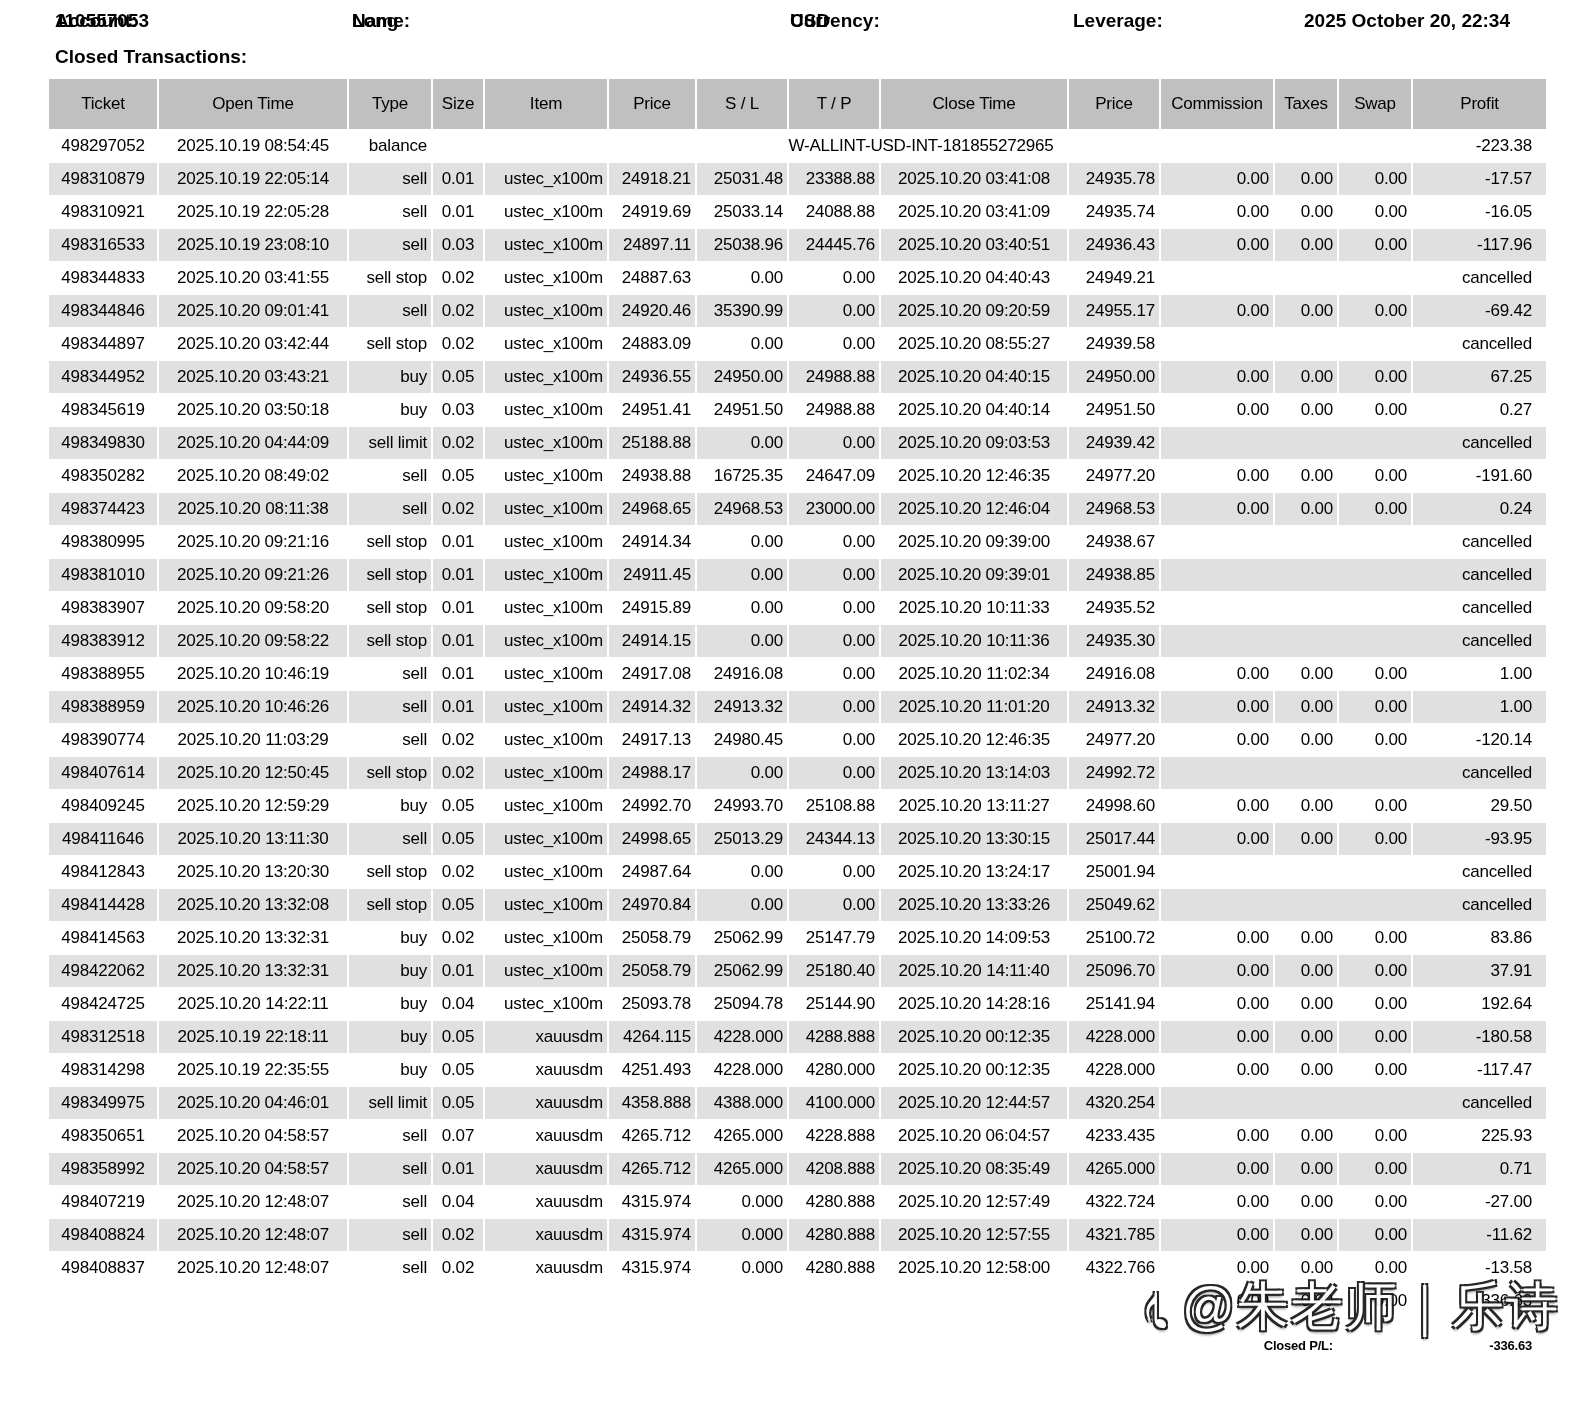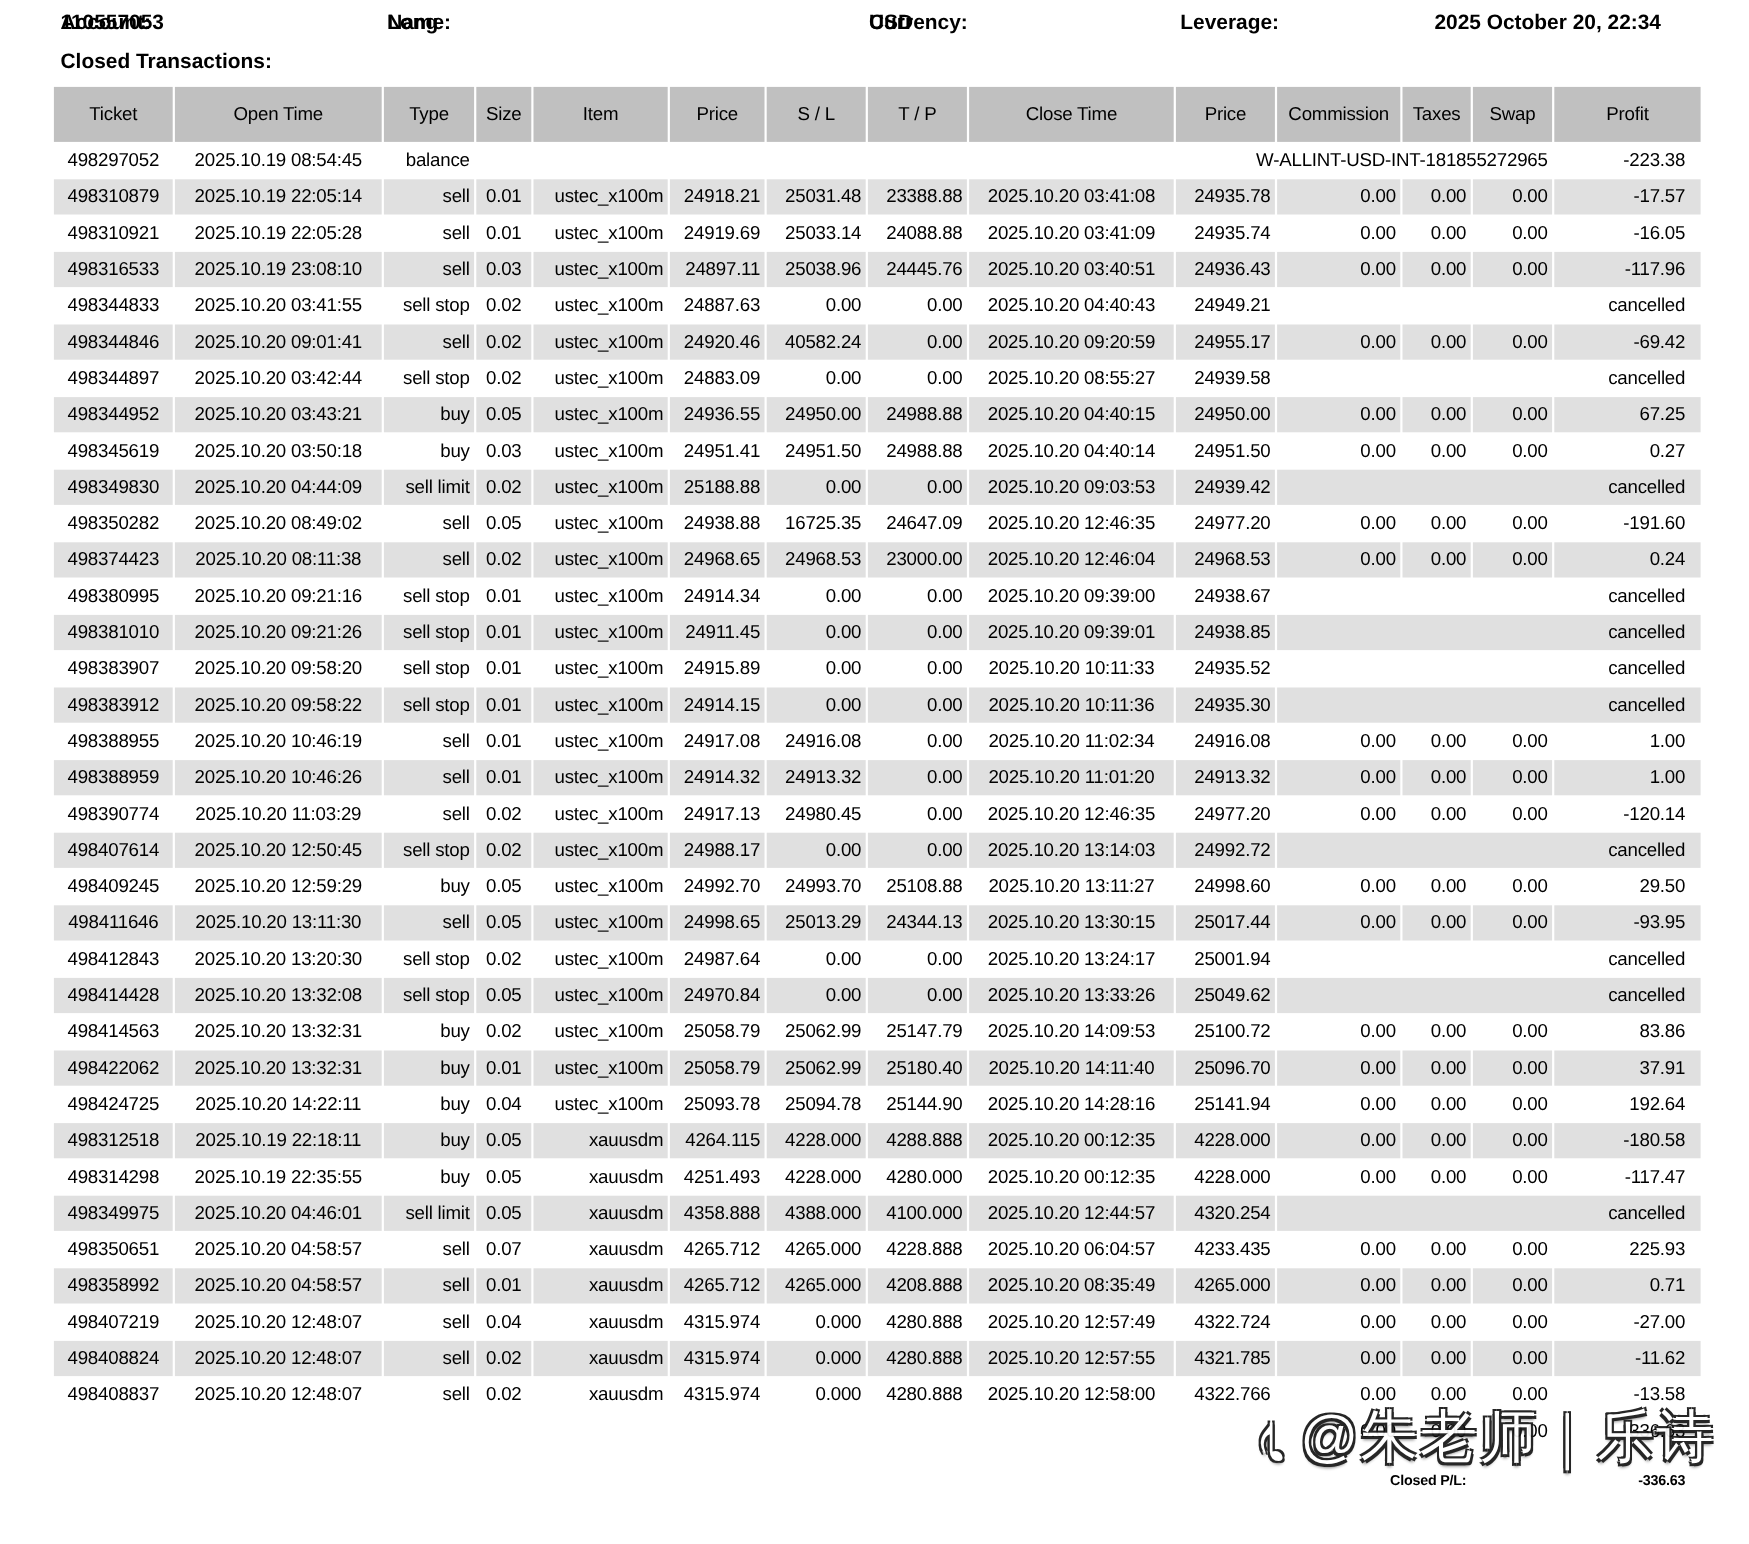--- a/index.html
+++ b/index.html
@@ -32,21 +32,21 @@
   th{
     background:var(--header-bg);font-weight:normal;text-align:center;
     height:32px;padding:15px 2px;overflow:hidden;white-space:nowrap;
   }
   td{
     height:32px;padding:0 4px;overflow:hidden;white-space:nowrap;vertical-align:middle;
   }
   tbody tr.stripe td{background:var(--stripe-bg);}
   .c{text-align:center;}
   .r{text-align:right;}
-  .l{text-align:right;}
+  .l{text-align:center;}
   .pr{padding-right:14px;}
   .comment{padding-left:2px;}
   .bold{font-weight:bold;}
   tfoot td{background:transparent;}
   tr.pl-row td{padding-top:14px;height:40px;font-size:13px;}
 
   .watermark{
     position:absolute;left:1140px;top:1262px;width:430px;height:90px;
     display:flex;align-items:center;gap:10px;pointer-events:none;
     color:#ffffff;opacity:0.93;
@@ -190,21 +190,21 @@
           <td class="r">24949.21</td>
           <td class="r pr" colspan="4">cancelled</td>
         </tr>
         <tr class="stripe">
           <td class="c">498344846</td>
           <td class="c">2025.10.20 09:01:41</td>
           <td class="r">sell</td>
           <td class="c">0.02</td>
           <td class="r">ustec_x100m</td>
           <td class="r">24920.46</td>
-          <td class="r">40582.24</td>
+          <td class="r">35390.99</td>
           <td class="r">0.00</td>
           <td class="c">2025.10.20 09:20:59</td>
           <td class="r">24955.17</td>
           <td class="r">0.00</td>
           <td class="r">0.00</td>
           <td class="r">0.00</td>
           <td class="r pr">-69.42</td>
         </tr>
         <tr>
           <td class="c">498344897</td>

